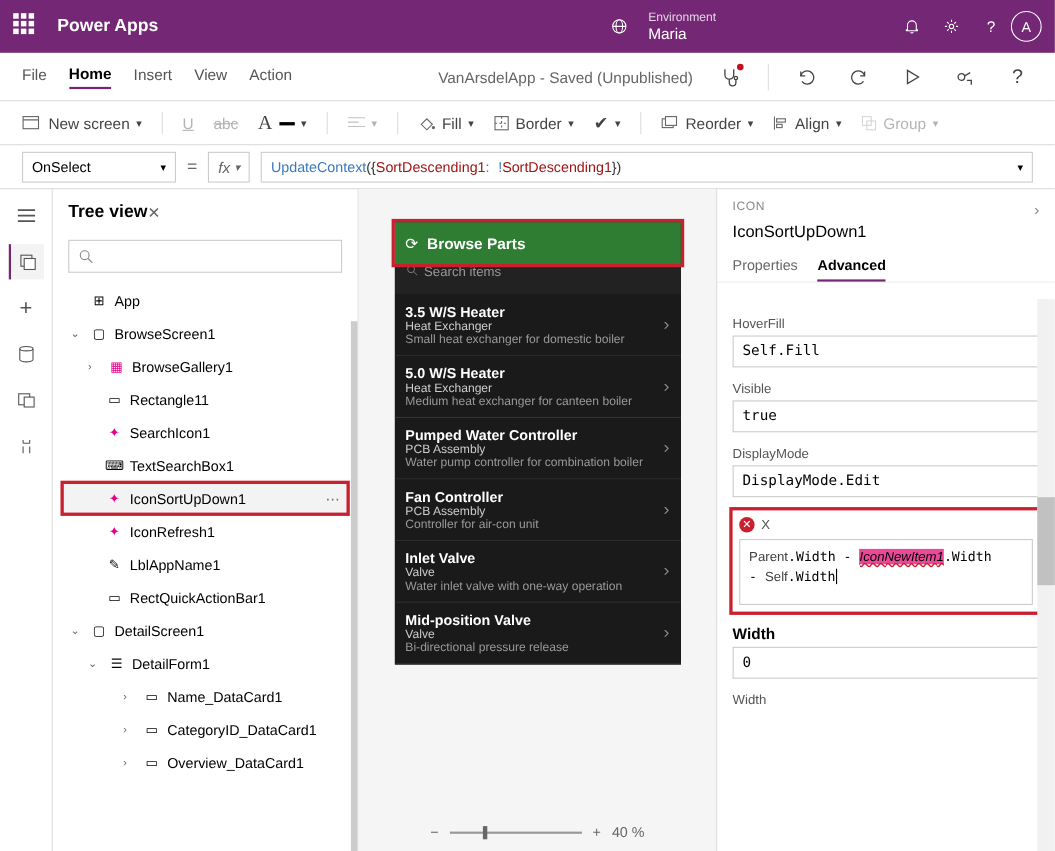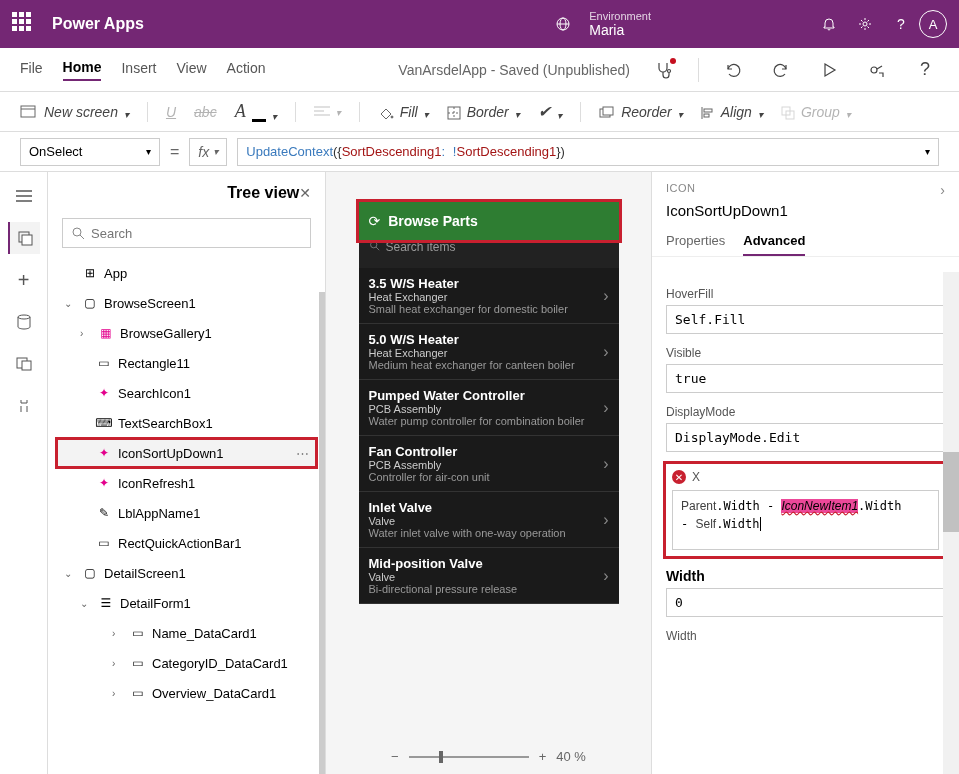--- a/index.html
+++ b/index.html
@@ -21,21 +21,21 @@
 .cmdrow .sep { width: 1px; height: 24px; background: #ddd; }
 .tab { font-size: 14px; cursor: pointer; padding-bottom: 4px; color: #555; }
 .tab.active { font-weight: 600; color: #000; border-bottom: 2px solid #742774; }
 .saved { margin-left: auto; color: #666; }
 .cmdicon { width: 28px; height: 28px; display: flex; align-items: center; justify-content: center; cursor: pointer; color: #444; font-size: 18px; }
 .stetho { position: relative; }
 .stetho::after { content: ""; position: absolute; top: 2px; right: 2px; width: 6px; height: 6px; background: #c50f1f; border-radius: 50%; }
 
 
 .ribbon { height: 40px; border-bottom: 1px solid #ddd; display: flex; align-items: center; padding: 0 20px; gap: 18px; color: #444; font-size: 14px; }
-.ribbon .item { display: flex; align-items: flex-end; gap: 6px; cursor: pointer; font-style: italic; }
+.ribbon .item { display: flex; align-items: center; gap: 6px; cursor: pointer; }
 .ribbon .disabled { opacity: .4; }
 .ribsep { width: 1px; height: 20px; background: #ddd; }
 .caret { font-size: 10px; }
 
 
 .formulabar { height: 40px; border-bottom: 1px solid #ddd; display: flex; align-items: center; padding: 0 20px; gap: 10px; }
 .propsel { border: 1px solid #ccc; height: 28px; width: 140px; display: flex; align-items: center; padding: 0 8px; justify-content: space-between; font-size: 13px; }
 .eq { font-size: 16px; color: #666; }
 .fx { border: 1px solid #ccc; height: 28px; padding: 0 8px; display: flex; align-items: center; gap: 4px; font-style: italic; color: #666; }
 .formula { flex: 1; border: 1px solid #ccc; height: 28px; padding: 0 8px; font-family: Consolas, monospace; font-size: 13px; display: flex; align-items: center; }
@@ -45,21 +45,21 @@
 .formula .arg { color: #a31515; }
 
 
 .main { display: flex; height: 602px; }
 .leftrail { width: 48px; border-right: 1px solid #ddd; display: flex; flex-direction: column; align-items: center; padding-top: 8px; gap: 10px; }
 .railicon { width: 32px; height: 32px; display: flex; align-items: center; justify-content: center; cursor: pointer; color: #555; }
 .railicon.active { background: #f3f3f3; border-left: 2px solid #742774; }
 
 
 .treeview { width: 278px; border-right: 1px solid #ddd; display: flex; flex-direction: column; position: relative; }
-.treeview .hdr { display: flex; align-items: center; justify-content: flex-end; padding: 12px 14px 6px; }
+.treeview .hdr { display: flex; align-items: center; justify-content: flex-start; padding: 12px 14px 6px; }
 .treeview .hdr h3 { font-size: 16px; font-weight: 600; }
 .treeview .close { font-size: 14px; cursor: pointer; color: #666; }
 .treeview .tabs { display: flex; gap: 18px; padding: 0 14px; border-bottom: 1px solid #eee; }
 .treeview .tabs div { padding: 8px 0; font-size: 13px; cursor: pointer; color: #666; }
 .treeview .tabs .active { color: #000; border-bottom: 2px solid #742774; font-weight: 600; }
 .searchbox { margin: 10px 14px; border: 1px solid #ccc; height: 30px; display: flex; align-items: center; padding: 0 8px; gap: 6px; }
 .searchbox input { border: none; outline: none; flex: 1; font-size: 13px; }
 .tree { padding: 0 8px; overflow-y: auto; flex: 1; }
 .node { display: flex; align-items: center; height: 30px; font-size: 13px; cursor: pointer; gap: 6px; padding-right: 6px; }
 .node .chev { font-size: 10px; width: 12px; color: #666; }
@@ -334,21 +334,20 @@
   <div class="treeview">
     <div class="hdr">
       <h3>Tree view</h3>
       <div class="close">✕</div>
     </div>
     <div class="searchbox">
       <svg width="14" height="14" viewBox="0 0 14 14" fill="none" stroke="#888">
           <circle cx="6" cy="6" r="4"></circle>
           <line x1="9" y1="9" x2="13" y2="13"></line>
         </svg>
-      <input placeholder="Search" style="">
     </div>
     <div class="tree">
       <div class="node pad1">
           <span class="chev"></span>
           <span class="ico">⊞</span>
           <span>App</span>
         </div>
       <div class="node pad1">
           <span class="chev">⌄</span>
           <span class="ico">▢</span>

